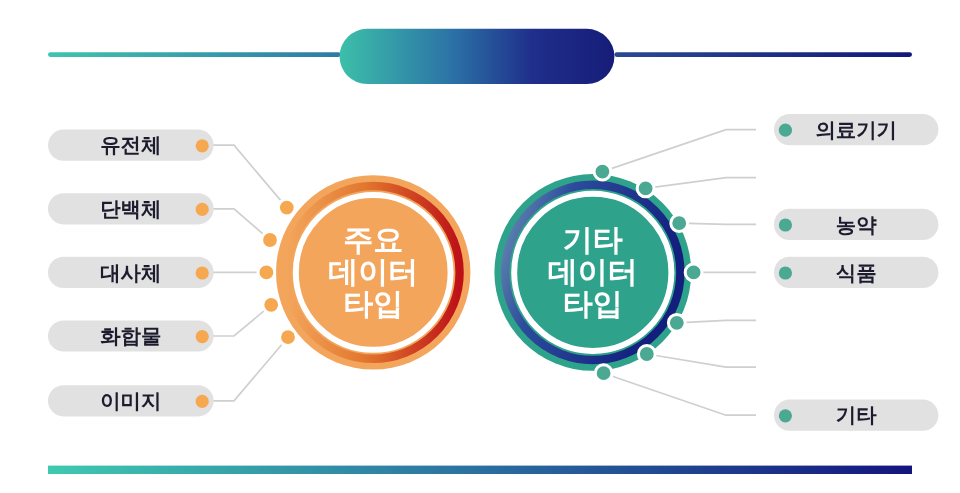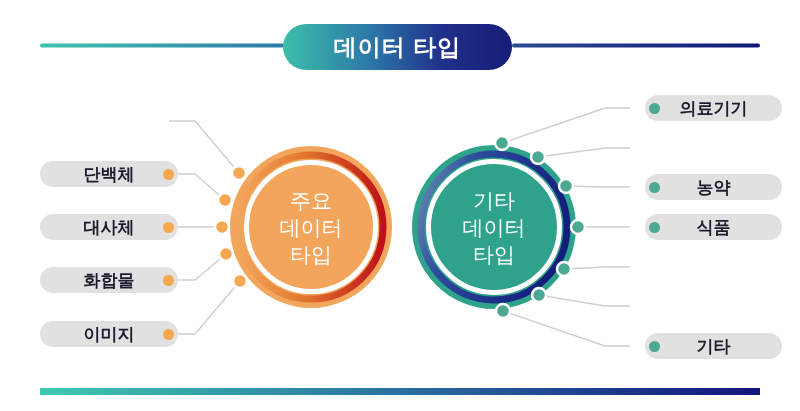--- a/index.html
+++ b/index.html
@@ -8,21 +8,21 @@
     font-family:"Liberation Sans",sans-serif;
   }
   #diagram-svg{position:absolute;left:0;top:0;}
   .overlay{position:absolute;display:flex;align-items:center;justify-content:center;}
   .header-title{
     left:283px;top:24px;width:229px;height:46px;
     color:#ffffff;font-size:23px;font-weight:bold;letter-spacing:1px;
   }
   .circle-label{
     flex-direction:column;text-align:center;color:#ffffff;
-    font-size:21px;font-weight:normal;line-height:27px;
+    font-size:25px;font-weight:bold;line-height:27px;
   }
   .circle-label.main{left:241px;top:186px;width:140px;height:82px;}
   .circle-label.other{left:424px;top:186px;width:140px;height:82px;}
   .pill{
     position:absolute;height:26px;background:#E1E1E1;border-radius:13px;
     display:flex;align-items:center;justify-content:center;
     font-size:17px;font-weight:bold;color:#1C1C2E;
   }
   .pill-left{left:40px;width:138px;}
   .pill-right{left:645px;width:137px;font-family:Liberation Serif, serif;}
@@ -118,34 +118,37 @@
       <circle cx="566" cy="186" r="7"></circle>
       <circle cx="578" cy="227" r="7"></circle>
       <circle cx="564" cy="269" r="7"></circle>
       <circle cx="539" cy="295" r="7"></circle>
       <circle cx="503" cy="311" r="7"></circle>
     </g>
 
     <rect x="40" y="388" width="720" height="7" fill="url(#gBottom)"></rect>
   </svg>
 
-  <div class="overlay header-title">데이터 타입</div>
 
   <div class="overlay circle-label main">
     <span>주요</span>
     <span>데이터</span>
     <span>타입</span>
   </div>
 
   <div class="overlay circle-label other">
     <span>기타</span>
     <span>데이터</span>
     <span>타입</span>
   </div>
 
+  <div class="pill pill-left" style="top:108px">
+    <span>유전체</span>
+    <span class="dot"></span>
+  </div>
   <div class="pill pill-left" style="top:214px">
     <span>대사체</span>
     <span class="dot"></span>
   </div>
   <div class="pill pill-left" style="top:161px">
     <span>단백체</span>
     <span class="dot"></span>
   </div>
   <div class="pill pill-left" style="top:267px">
     <span>화합물</span>

